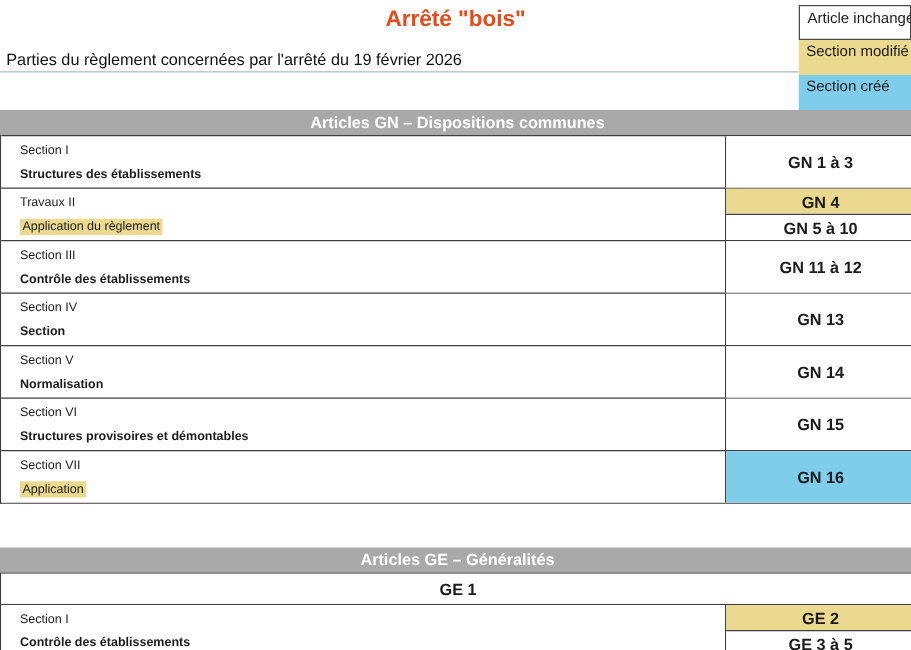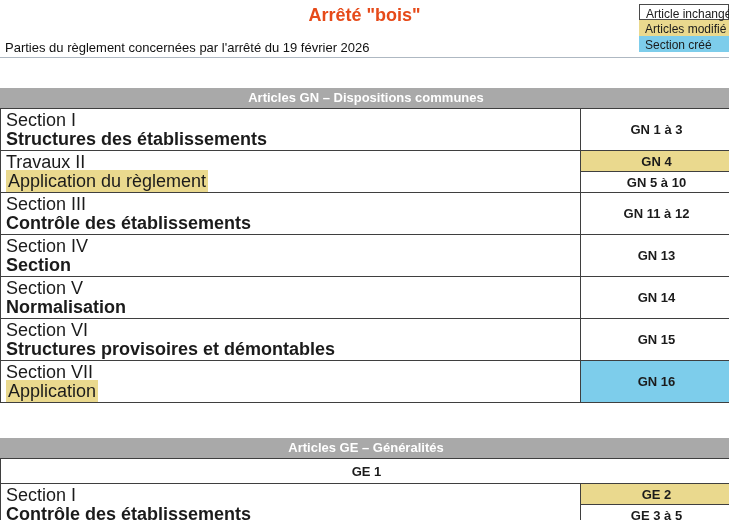--- a/index.html
+++ b/index.html
@@ -24,39 +24,39 @@
   }
   .top-rule{
     position:absolute;top:57px;left:0;width:729px;height:0;
     border-top:1px solid var(--rule);
   }
 
   .legend{
     position:absolute;top:4px;right:0;width:90px;z-index:5;
   }
   .legend-item{
-    height:16px;line-height:19px;font-size:12px;padding-left:6px;
+    height:28px;line-height:19px;font-size:12px;padding-left:6px;
     background:#fff;white-space:nowrap;
   }
   .legend-item.unchanged{border:1px solid #4a4a4a;}
   .legend-item.modified{background:var(--modified);}
   .legend-item.created{background:var(--created);}
 
   .tables{position:absolute;top:88px;left:0;width:732px;}
   .tbl{width:732px;}
   .tbl + .tbl{margin-top:35px;}
   .tbl-header{
     height:20px;line-height:20px;background:var(--thead);
     color:#fff;font-weight:bold;font-size:13px;text-align:center;
   }
   .tbl-body{border-left:1px solid var(--border);border-bottom:1px solid var(--border);}
   .row{display:flex;border-top:1px solid var(--border);background:#fff;}
   .cell-left{
     width:580px;flex:0 0 580px;border-right:1px solid var(--border);
-    padding:2px 0 2px 5px;font-size:18px;
+    padding:2px 0 2px 15px;font-size:10px;
   }
   .cell-left .line{line-height:19px;}
   .cell-left .line.bold{font-weight:bold;}
   .cell-left .line .hl{background:var(--modified);padding:1px 2px;}
   .cell-right{
     flex:1 1 auto;display:flex;flex-direction:column;
   }
   .art-cell{
     flex:1 1 0;display:flex;align-items:center;justify-content:center;
     font-size:13px;font-weight:bold;background:#fff;
@@ -65,21 +65,21 @@
   .art-cell.modified{background:var(--modified);}
   .art-cell.created{background:var(--created);}
 </style>
 </head>
 <body>
 
 <div class="page-title">Arrêté "bois"</div>
 
 <div class="legend">
     <div class="legend-item unchanged">Article inchangé</div>
-    <div class="legend-item modified">Articles modifié</div>
+    <div class="legend-item modified">Section modifié</div>
     <div class="legend-item created">Section créé</div>
   </div>
 
 <div class="subtitle">Parties du règlement concernées par l'arrêté du 19 février 2026</div>
 <div class="top-rule"></div>
 
 <div class="tables">
     <div class="tbl">
       <div class="tbl-header">Articles GN – Dispositions communes</div>
       <div class="tbl-body">

